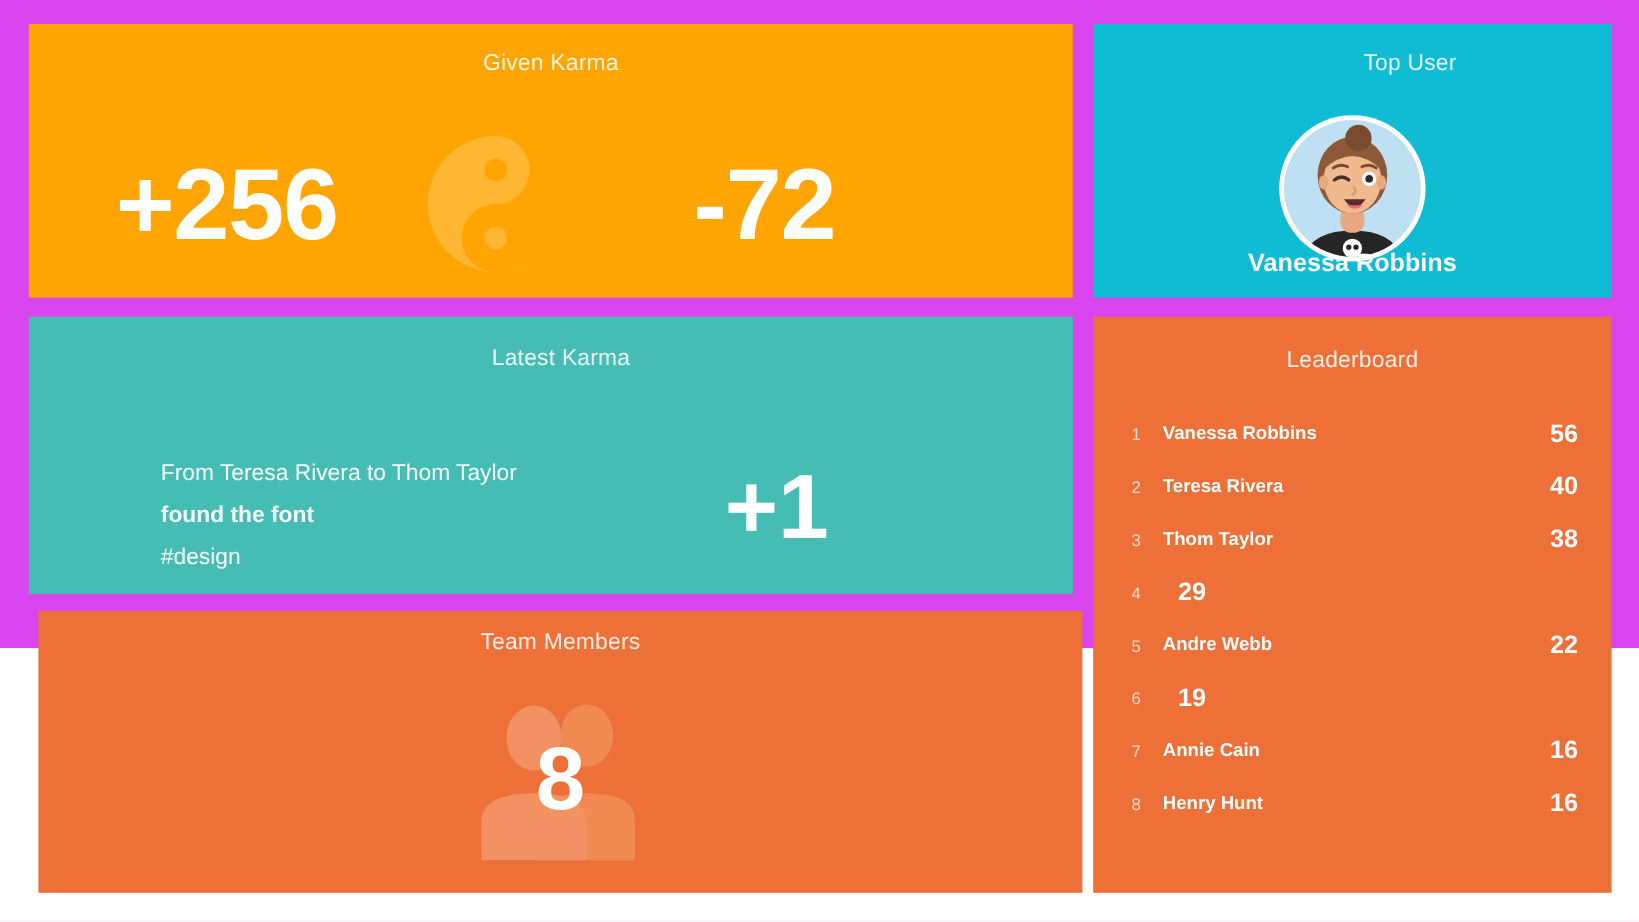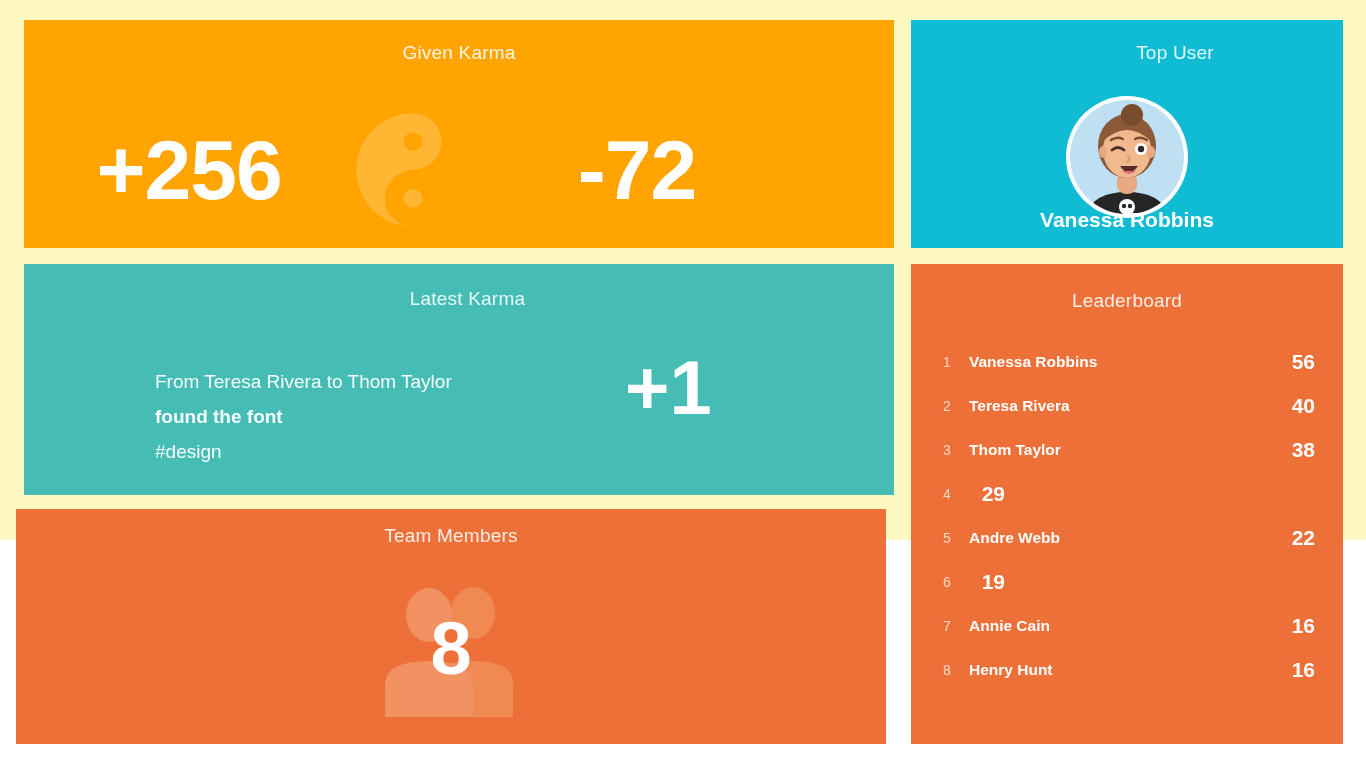--- a/index.html
+++ b/index.html
@@ -9,21 +9,21 @@
     height: 768px;
     background: #ffffff;
     font-family: "Liberation Sans", sans-serif;
     overflow: hidden;
   }
 
   .dashboard {
     position: relative;
     width: 1366px;
     height: 540px;
-    background: #fef9c3;
+    background: #d946ef;
   }
 
   
   .card {
     position: absolute;
     color: #ffffff;
     overflow: hidden;
   }
 
   .card-title {
@@ -99,22 +99,21 @@
     width: 870px; height: 231px;
     background: #45BDB4;
   }
   #latest-karma .card-title { margin-top: 24px; padding-left: 17px; }
 
   .latest-body {
     position: absolute;
     left: 0; right: 0;
     top: 82px; bottom: 0;
     display: flex;
-    align-items: flex-start;
-    padding-left: 21px;
+    align-items: center;
   }
   .latest-lines {
     margin-left: 110px;
     margin-top: 18px;
     width: 430px;
   }
   .latest-lines div {
     font-size: 19px;
     line-height: 35px;
     color: rgba(255,255,255,.96);
@@ -125,21 +124,21 @@
     margin-left: 40px;
     margin-top: 4px;
     font-size: 76px;
     font-weight: bold;
     line-height: 1;
     color: #ffffff;
   }
 
   
   #team-members {
-    left: 16px; top: 509px;
+    left: 32px; top: 509px;
     width: 870px; height: 235px;
     background: #EC7038;
   }
   #team-members .card-title { margin-top: 16px; }
 
   .team-visual {
     position: absolute;
     left: 50%;
     top: 68px;
     transform: translateX(-50%);

